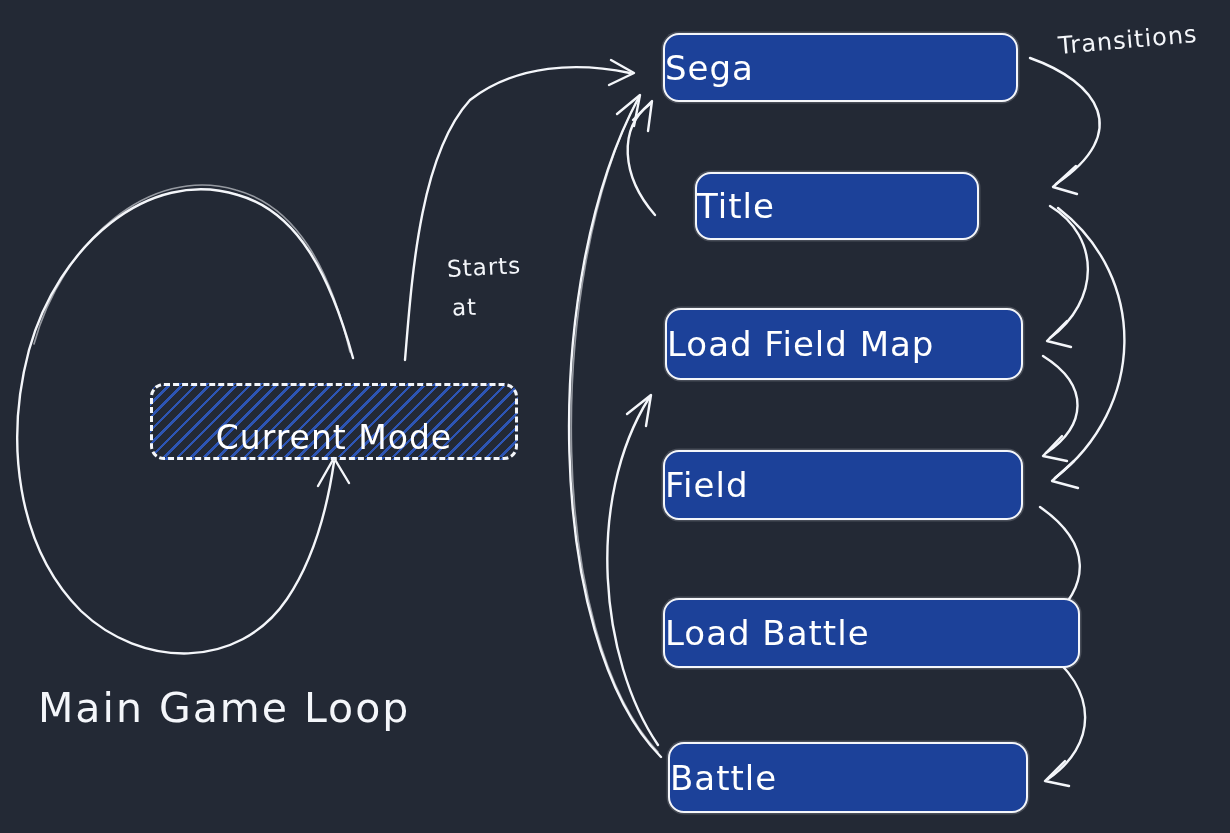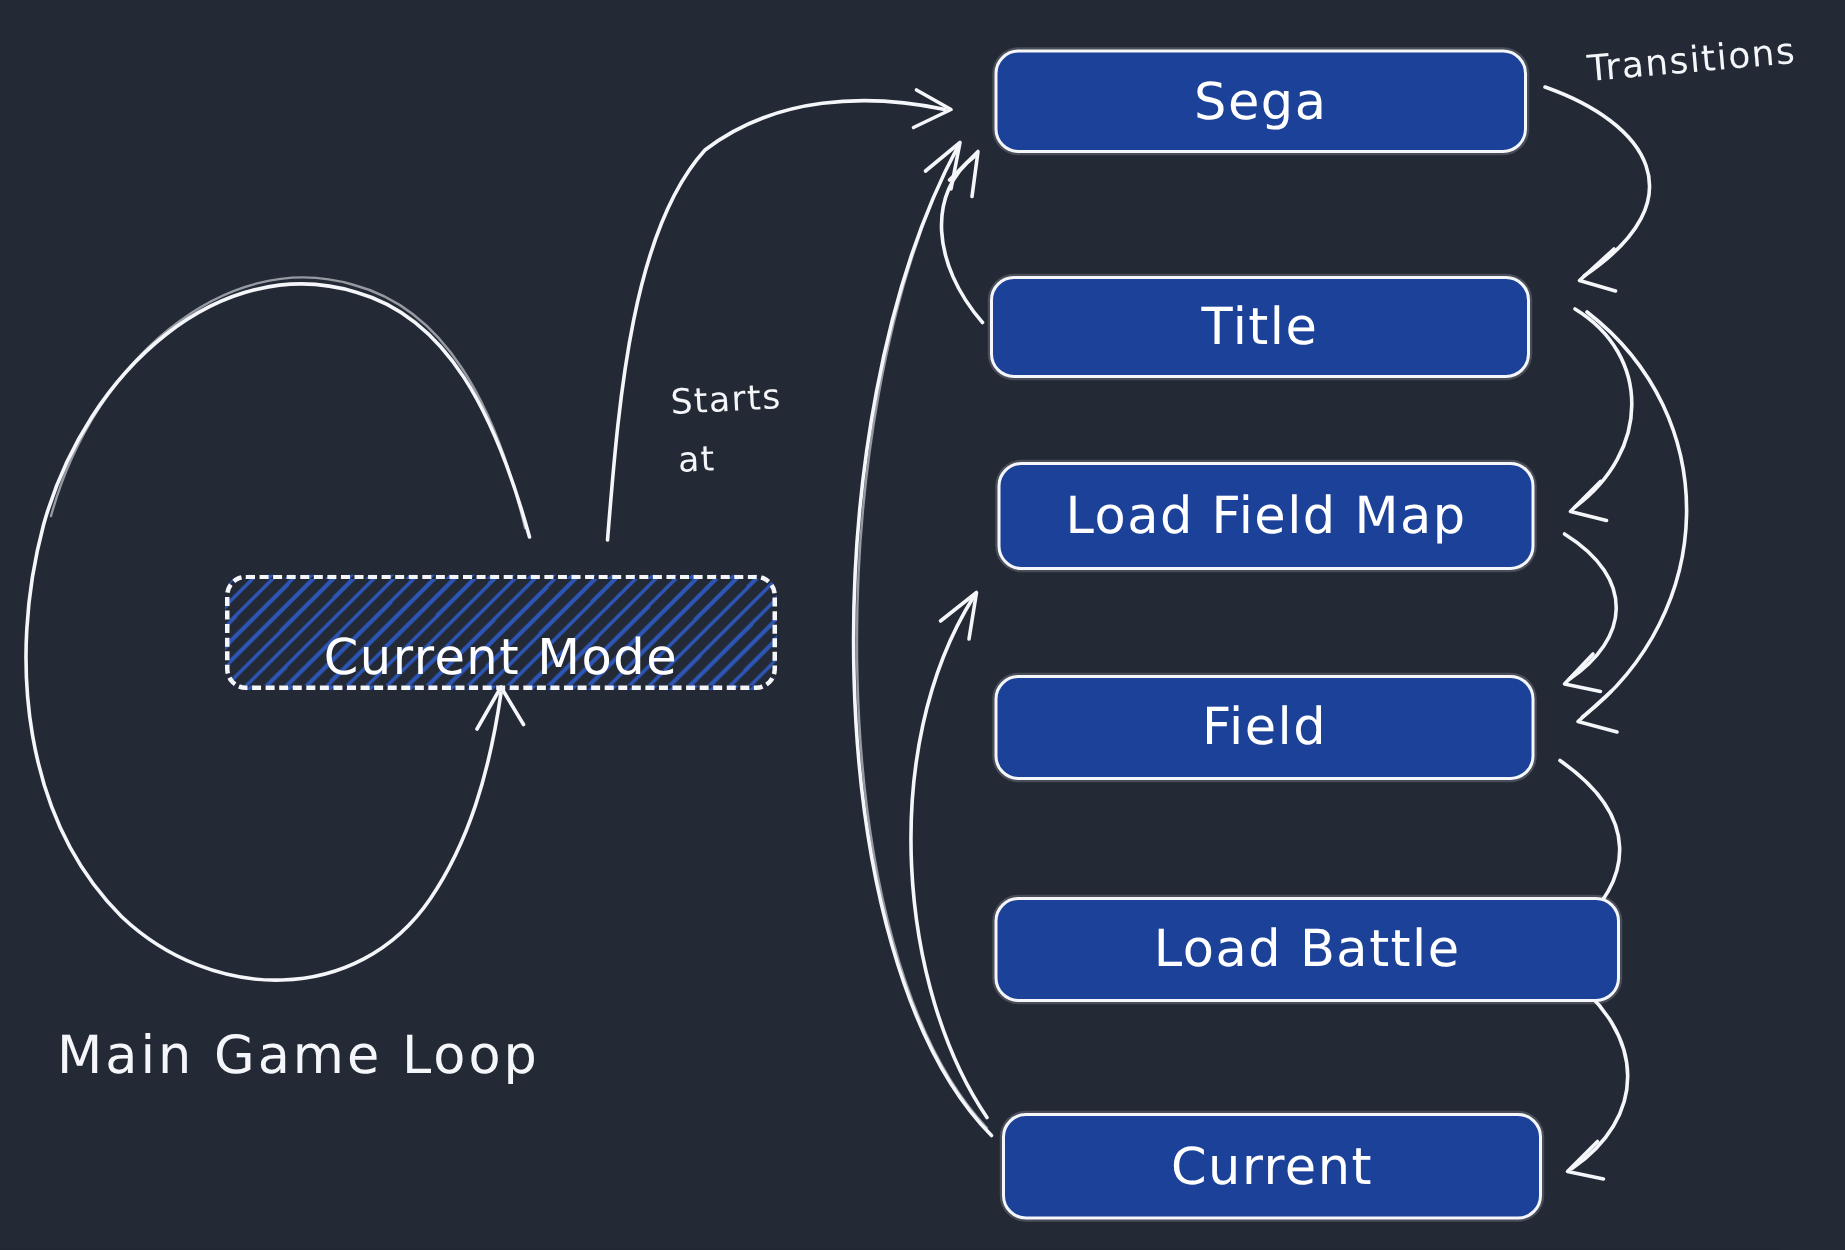--- a/index.html
+++ b/index.html
@@ -27,21 +27,20 @@
     stroke: #f4f6fa;
     stroke-width: 2.4;
     stroke-linecap: round;
     stroke-linejoin: round;
   }
   .edges-layer path.ghost { opacity: 0.55; stroke-width: 1.6; }
   .node {
     position: absolute;
     display: flex;
     align-items: center;
-    justify-content: center;
     background: #1c4199;
     border: 2.5px solid #f4f6fa;
     border-radius: 16px;
     color: #ffffff;
     font-size: 34px;
     letter-spacing: 1px;
     box-sizing: border-box;
     box-shadow: 0 0 0 1.5px rgba(244,246,250,0.18);
   }
   .current-mode {
@@ -65,24 +64,24 @@
     overflow: hidden;
   }
   .free-label {
     position: absolute;
     color: #f4f6fa;
     white-space: nowrap;
   }
   .lbl-transitions { left: 1058px; top: 26px; font-size: 24px; transform: rotate(-5deg); letter-spacing: 1px; }
   .lbl-starts  { left: 447px; top: 254px; font-size: 23px; transform: rotate(-3deg); letter-spacing: 1px; }
   .lbl-at      { left: 452px; top: 294px; font-size: 23px; transform: rotate(-2deg); letter-spacing: 1px; }
-  .lbl-main-loop { left: 38px; top: 684px; font-size: 35px; letter-spacing: 2px; }
+  .lbl-main-loop { left: 38px; top: 684px; font-size: 41px; letter-spacing: 2px; }
   
   .n-sega   { left: 663px; top: 33px;  width: 355px; height: 69px; }
-  .n-title  { left: 660px; top: 172px; width: 360px; height: 68px; margin-top: 12px; }
+  .n-title  { left: 695px; top: 172px; width: 284px; height: 68px; }
   .n-lfm    { left: 665px; top: 308px; width: 358px; height: 72px; }
   .n-field  { left: 663px; top: 450px; width: 360px; height: 70px; }
   .n-lbat   { left: 663px; top: 598px; width: 417px; height: 70px; }
   .n-battle { left: 668px; top: 742px; width: 360px; height: 71px; }
 </style>
 </head>
 <body>
 
 <div class="canvas">
 
@@ -133,21 +132,21 @@
   <div class="node n-lfm">
     <span>Load Field Map</span>
   </div>
   <div class="node n-field">
     <span>Field</span>
   </div>
   <div class="node n-lbat">
     <span>Load Battle</span>
   </div>
   <div class="node n-battle">
-    <span>Current</span>
+    <span>Battle</span>
   </div>
 
   <div class="current-mode">
     <span>Current Mode</span>
   </div>
 
   <div class="free-label lbl-transitions">Transitions</div>
   <div class="free-label lbl-starts">Starts</div>
   <div class="free-label lbl-at">at</div>
   <div class="free-label lbl-main-loop">Main Game Loop</div>

